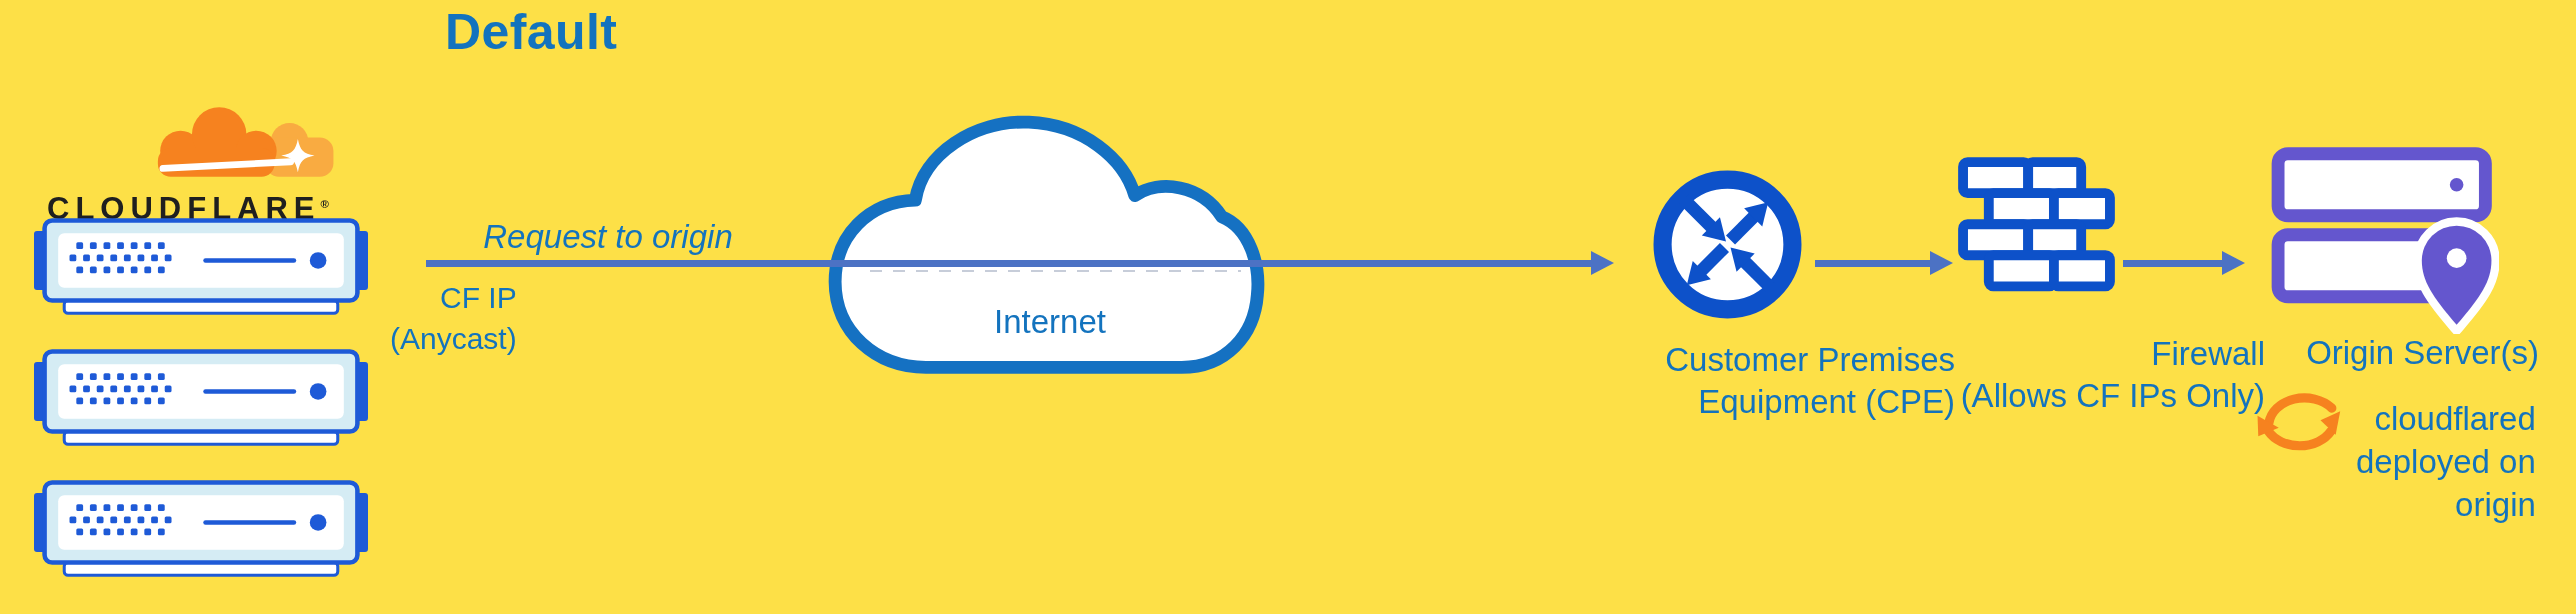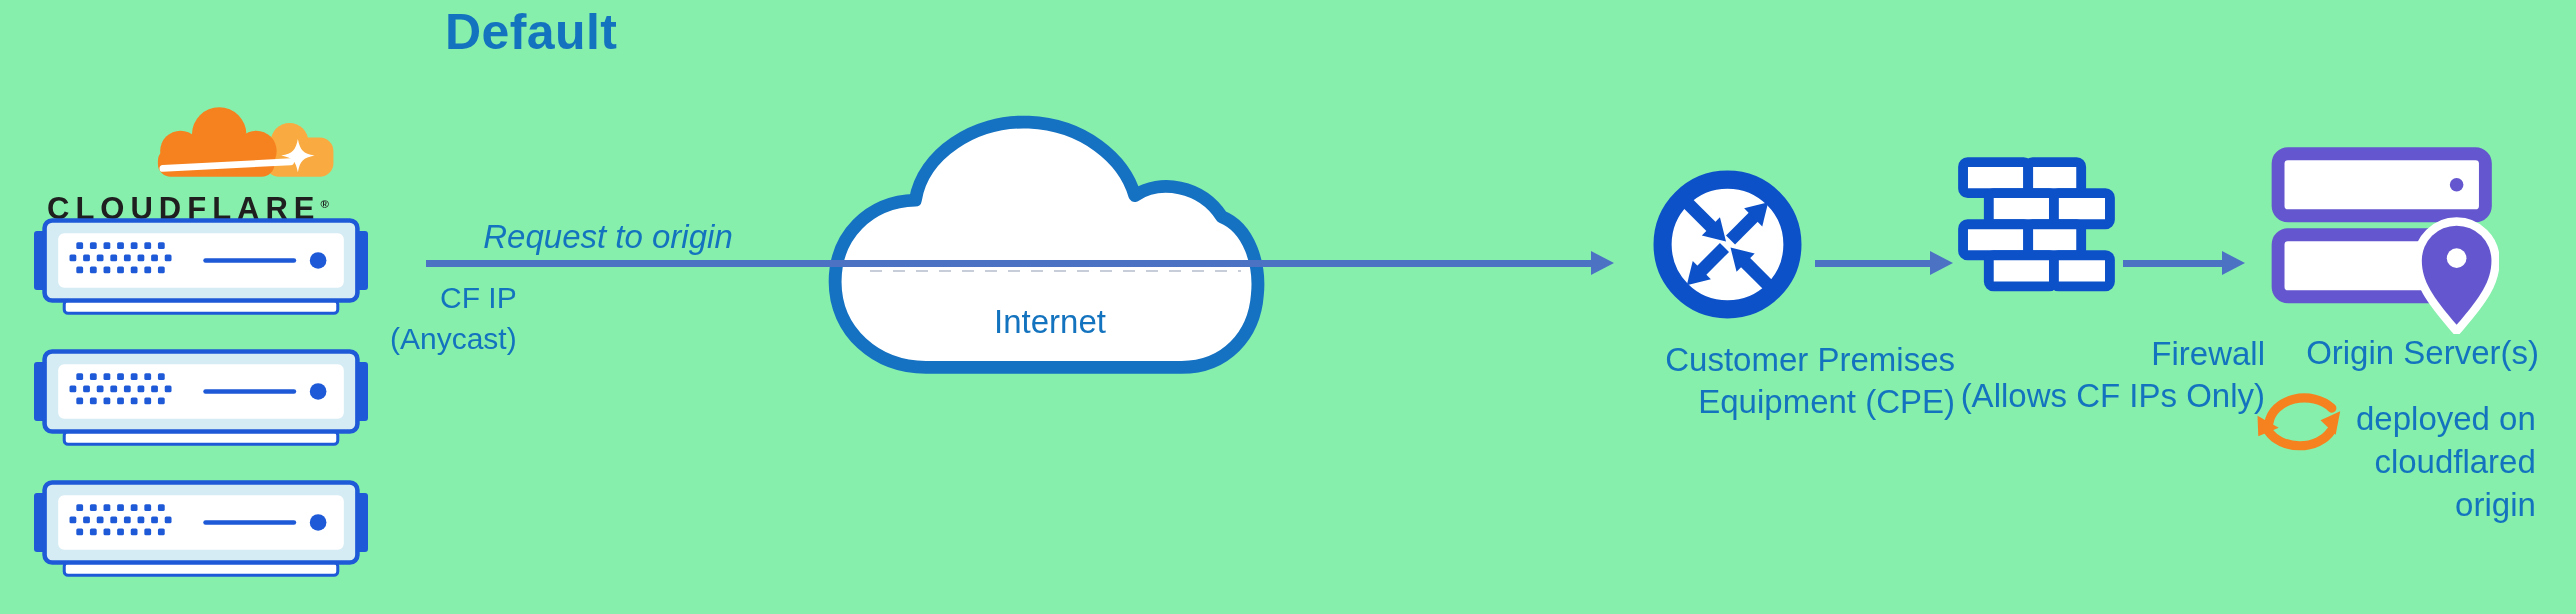--- a/index.html
+++ b/index.html
@@ -1,17 +1,17 @@
 <!DOCTYPE html>
 <html style="font-size:12px"><head>
 <meta charset="utf-8">
 <style>
   html,body{margin:0;padding:0;background:#ffffff;}
   body{width:2576px;height:614px;font-family:"Liberation Sans",sans-serif;}
-  #canvas{position:relative;width:2576px;height:614px;background:#86efac;overflow:hidden;}
+  #canvas{position:relative;width:2576px;height:614px;background:#fde047;overflow:hidden;}
   .abs{position:absolute;}
   .page-title{left:445px;top:3px;font-size:50px;font-weight:600;color:#1373BE;letter-spacing:0.4px;}
   .wordmark{left:47px;top:191px;font-size:31px;font-weight:800;color:#1F1F1F;letter-spacing:6px;white-space:nowrap;}
   .wordmark sup{font-size:11.4px;letter-spacing:0;vertical-align:super;}
   .lbl{color:#1373BE;font-weight:500;text-align:right;}
   .request-label{left:449px;top:218px;width:318px;text-align:center;font-size:33px;font-style:italic;}
   .cfip-label{left:390px;top:277px;font-size:30px;line-height:41px;}
   .internet-label{left:967px;top:303px;width:139px;text-align:right;font-size:33px;}
   .cpe-label{left:1501px;top:339px;width:454px;font-size:33px;line-height:42px;}
   .firewall-label{left:1811px;top:333px;width:454px;text-align:right;font-size:33px;line-height:42px;}
@@ -171,19 +171,19 @@
     <g fill="none" stroke="#F6821F" stroke-width="12" stroke-linecap="round">
       <path d="M100 33 A47 37 0 0 0 17 53"></path>
       <path d="M16 63 A47 37 0 0 0 99 63"></path>
     </g>
     <g fill="#F6821F">
       <polygon points="3,70 2,43 30,59"></polygon>
       <polygon points="111,37 85,49 105,68"></polygon>
     </g>
   </svg>
   <div class="abs lbl origin-note">
+    <div>cloudflared</div>
     <div>deployed on</div>
-    <div>cloudflared</div>
     <div>origin</div>
   </div>
 
 </div>
 
 
 </body></html>

